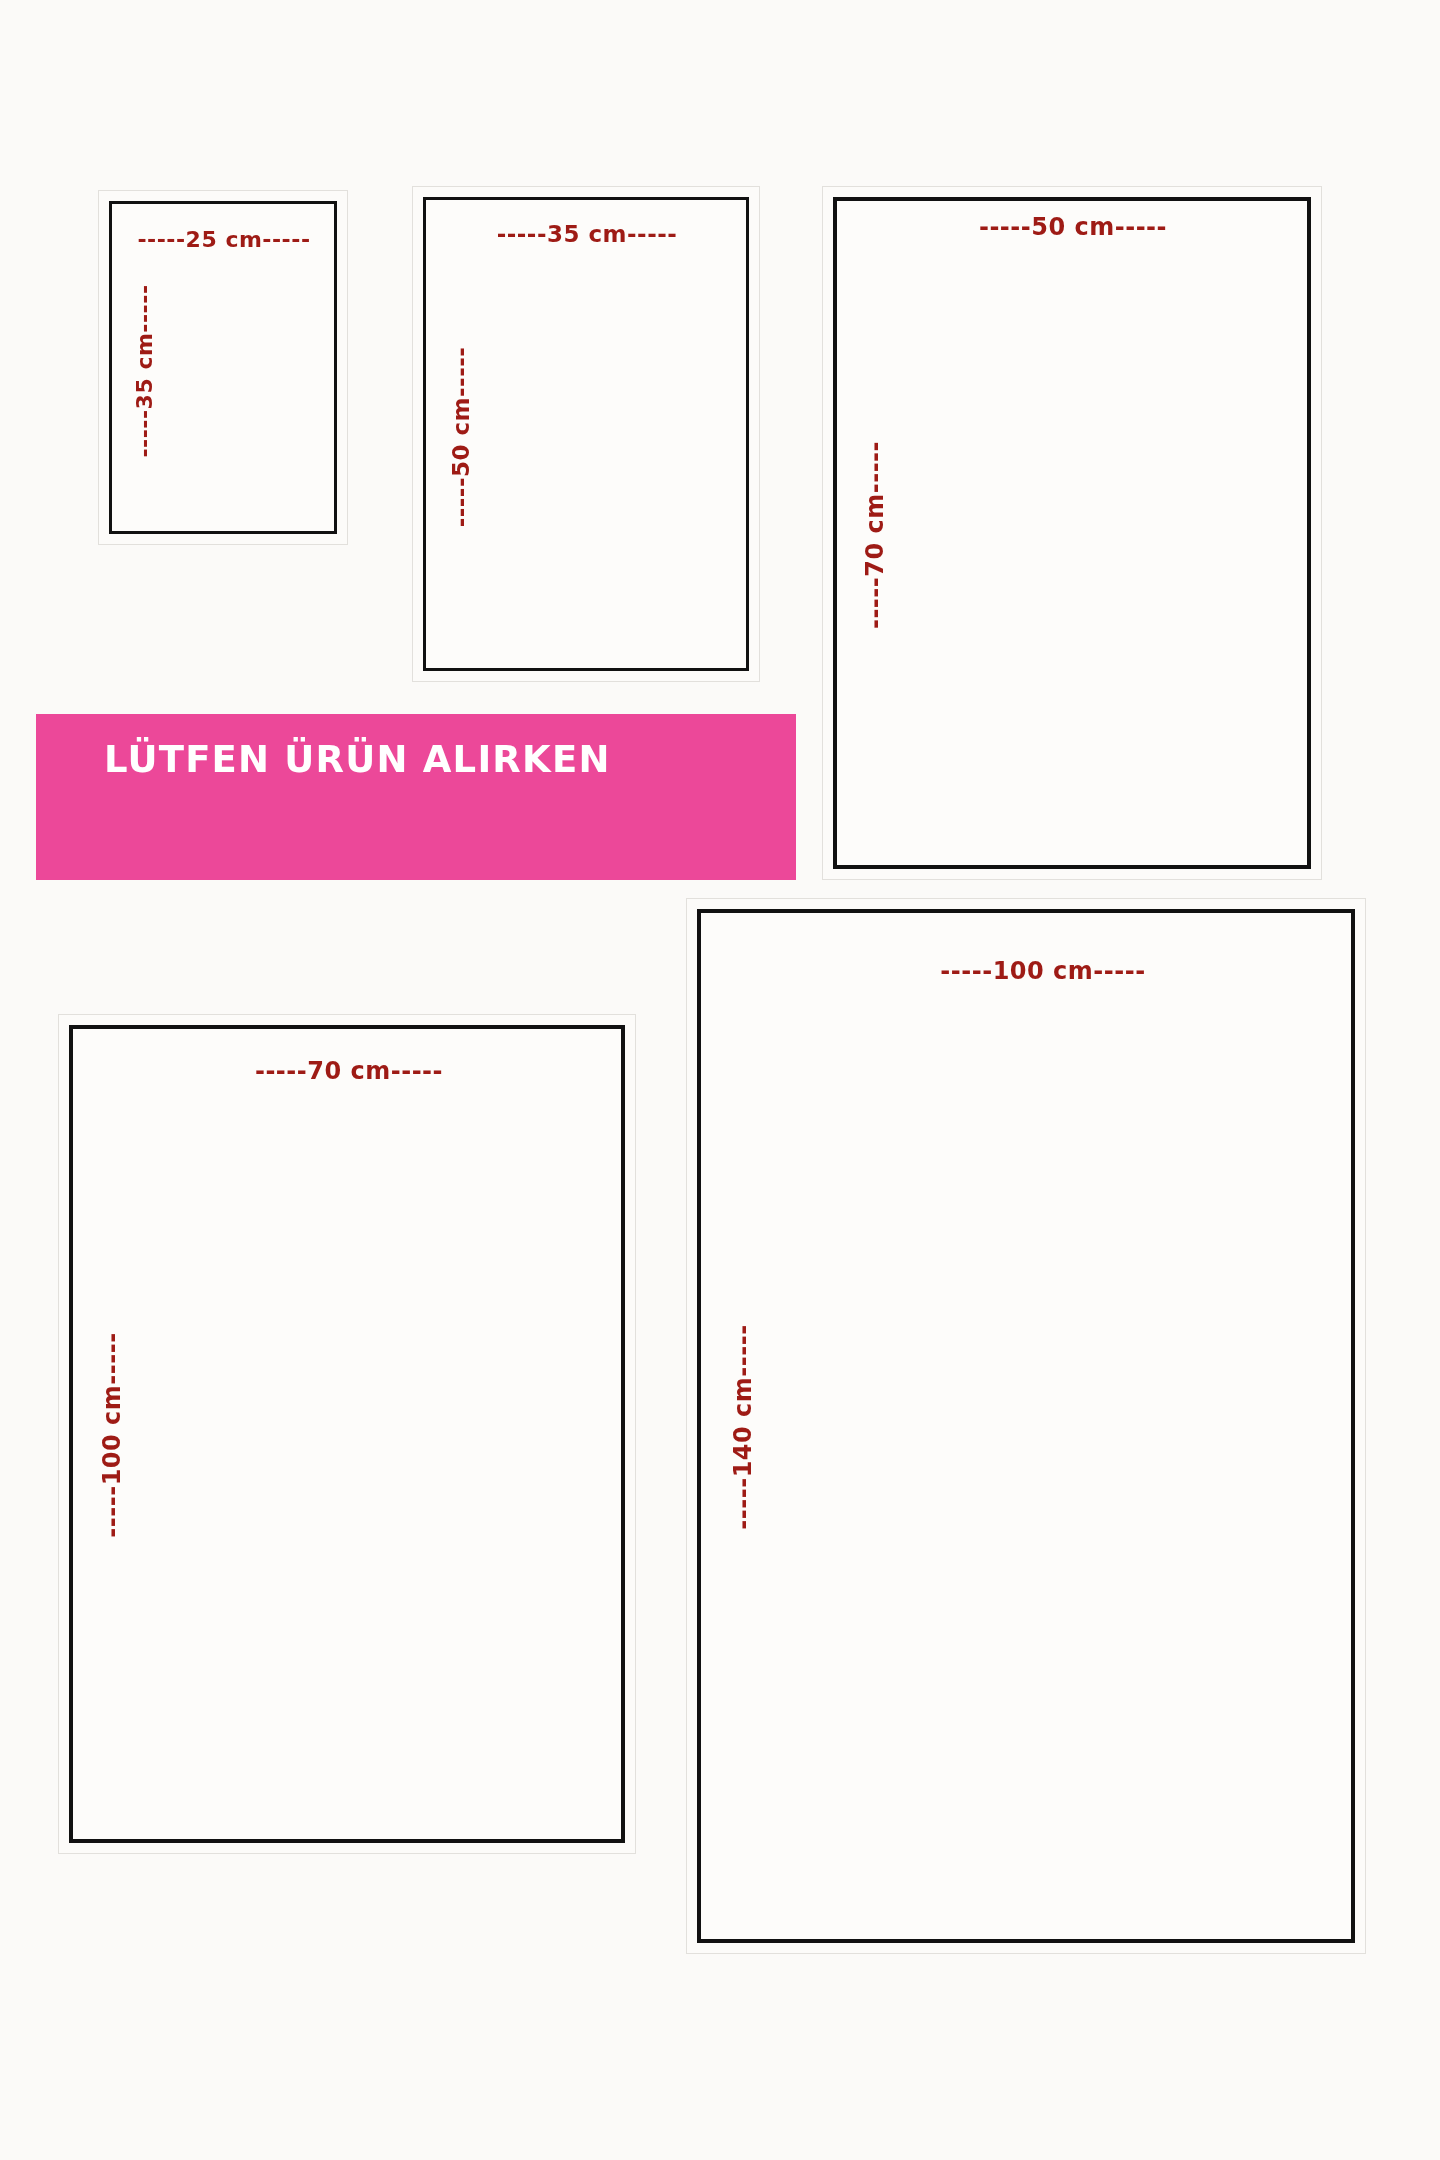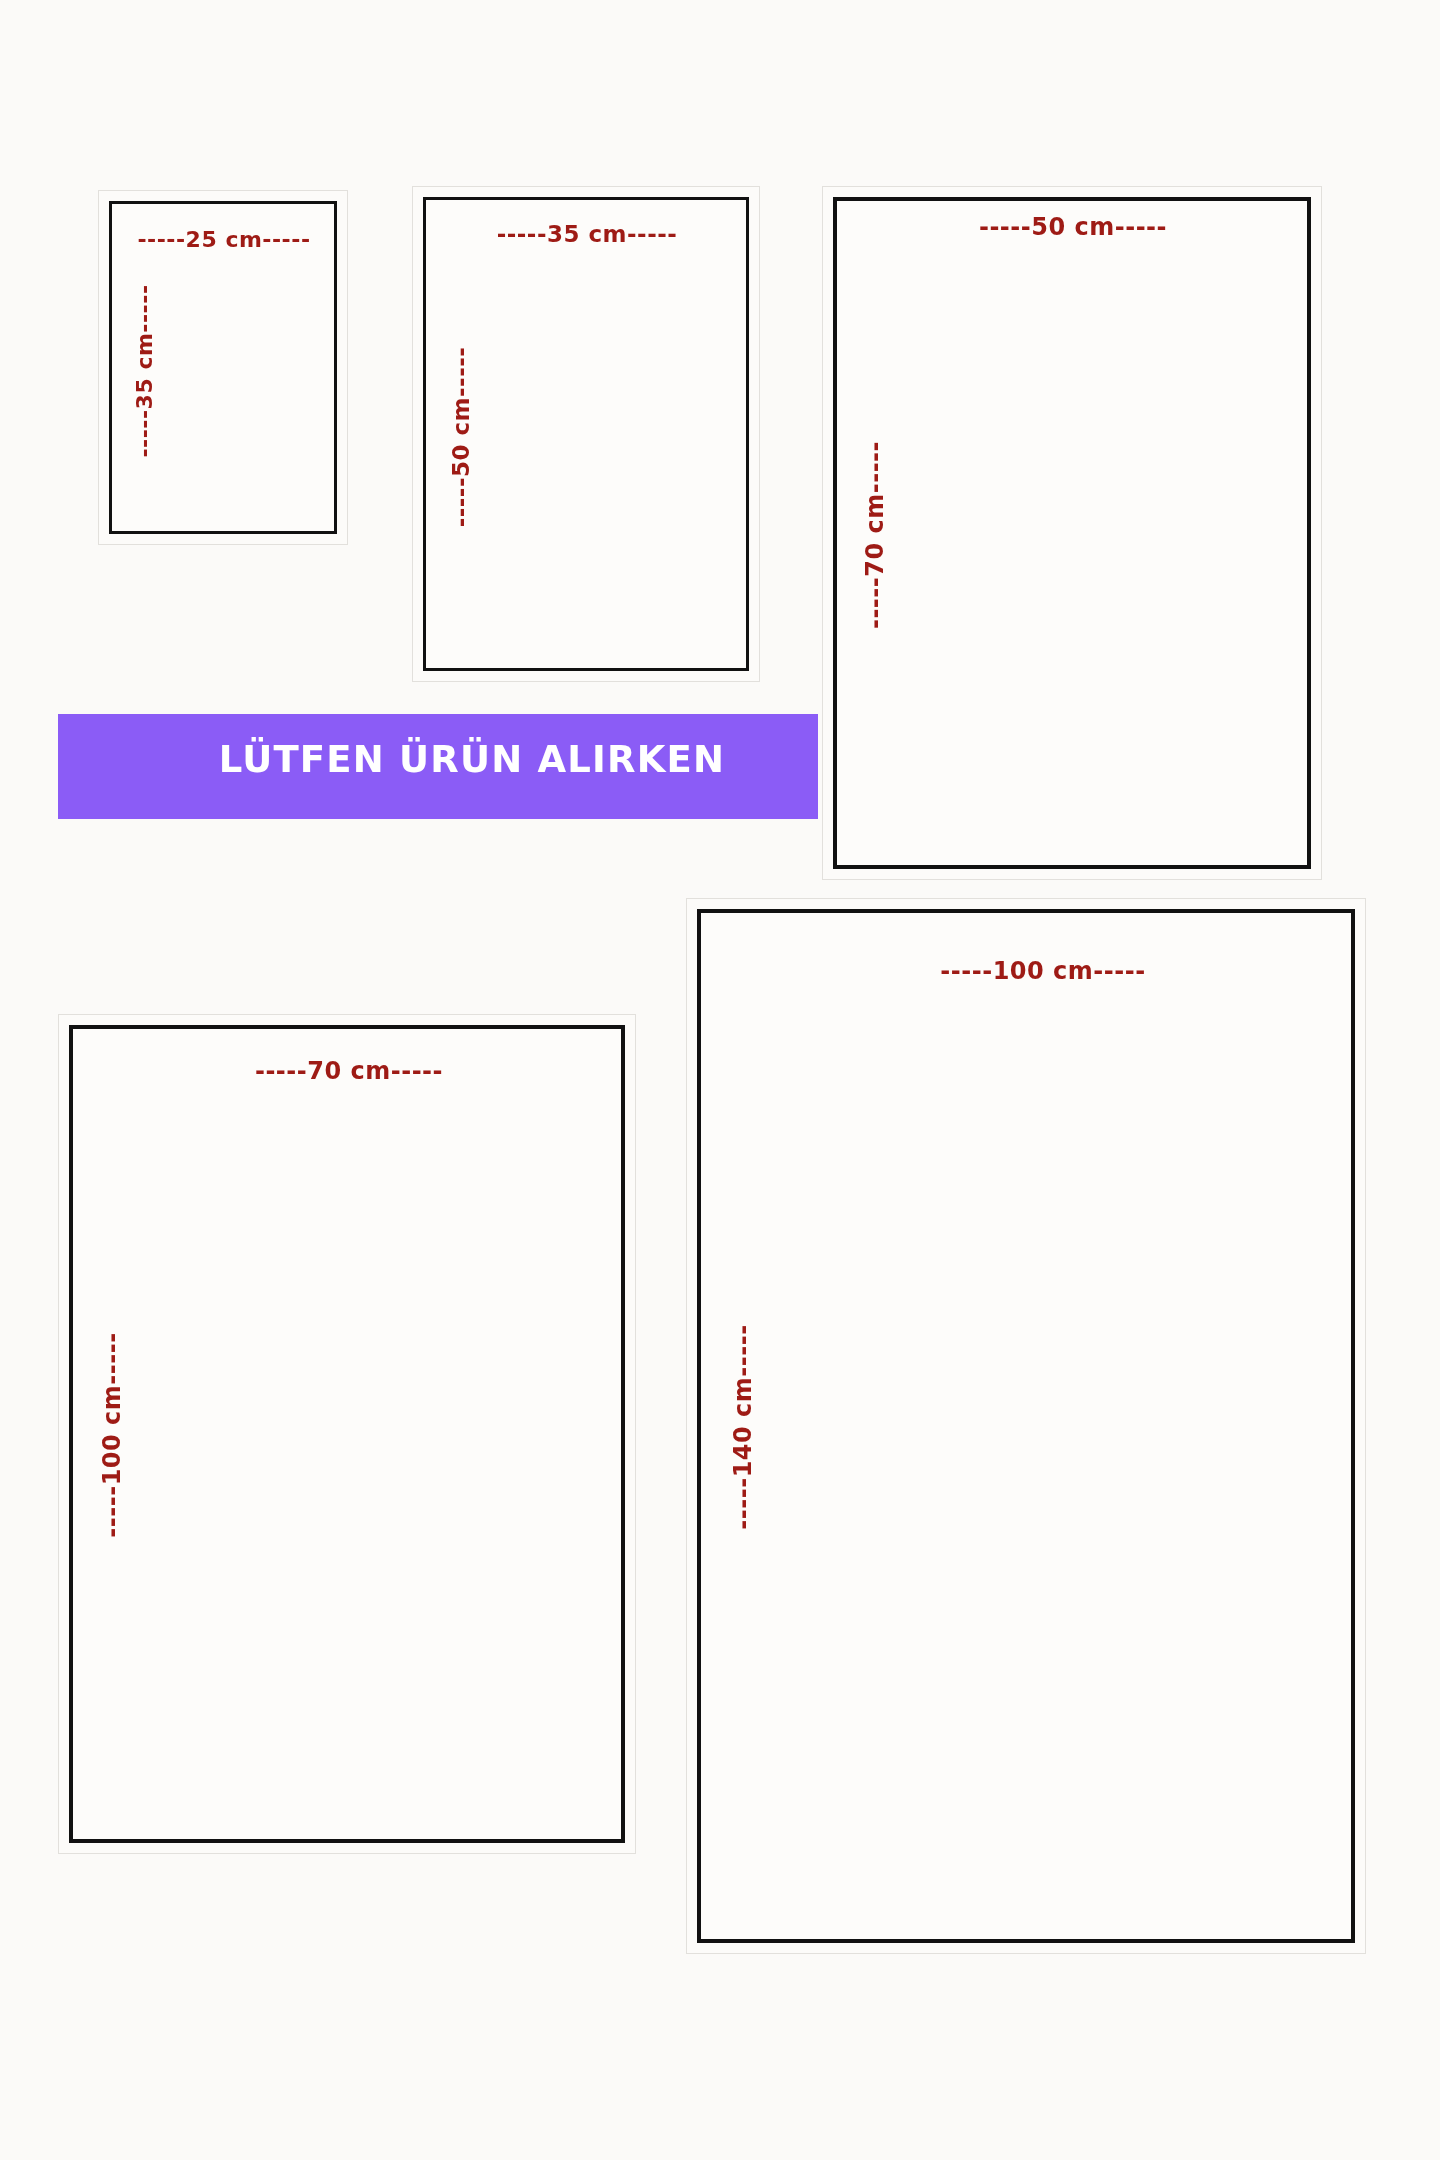--- a/index.html
+++ b/index.html
@@ -14,21 +14,20 @@
     font-family: "DejaVu Sans", sans-serif;
     overflow: hidden;
   }
   #canvas {
     position: absolute;
     left: 0;
     top: 0;
     width: 1440px;
     height: 2160px;
     background: #fbfaf8;
-    text-align: center;
   }
   
   .frame {
     position: absolute;
     background: #fcfbf9;
     border: 1px solid #e2e0dc;
     box-sizing: border-box;
   }
   .frame .inner {
     position: absolute;
@@ -58,25 +57,24 @@
   .dim.vertical {
     transform: translate(-50%, -50%) rotate(-90deg);
     transform-origin: center center;
   }
   
   #notice {
     position: absolute;
     left: 36px;
     top: 714px;
     width: 760px;
-    height: 105px;
-    background: #8b5cf6;
+    height: 166px;
+    background: #ec4899;
     box-sizing: border-box;
     padding: 22px 0 0 68px;
-    margin-left: 22px;
   }
   #notice .line {
     color: #ffffff;
     font-family: "DejaVu Sans", sans-serif;
     font-weight: bold;
     font-size: 37px;
     letter-spacing: 1.2px;
     line-height: 1.32;
   }
 </style>

